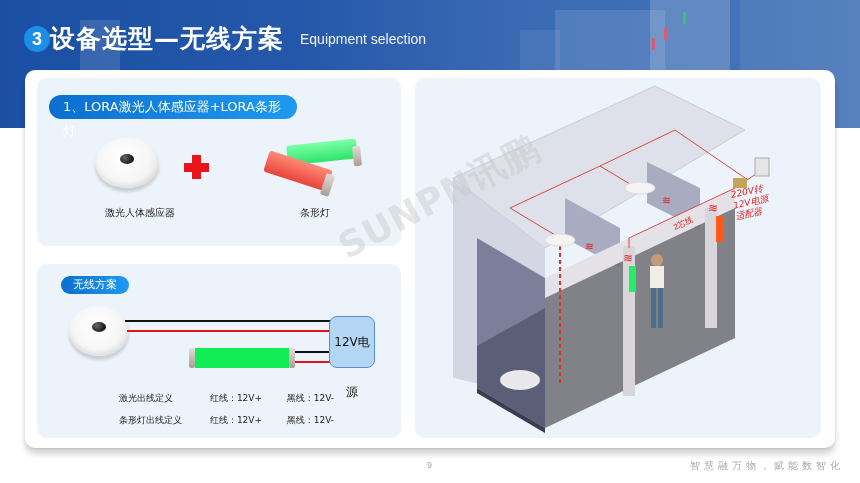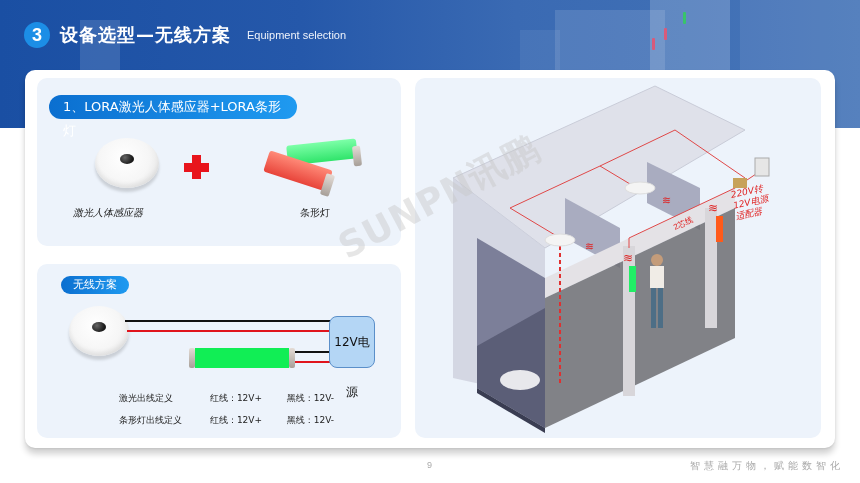--- a/index.html
+++ b/index.html
@@ -13,22 +13,22 @@
   }
   .hero .door { position: absolute; background: rgba(255,255,255,0.12); }
   .hero .pane { position: absolute; background: rgba(255,255,255,0.07); }
   .hero .ind { position: absolute; width: 3px; height: 12px; border-radius: 1px; }
 
   .title-row { position: absolute; left: 24px; top: 22px; display: flex; align-items: center; }
   .num-badge {
     width: 26px; height: 26px; border-radius: 50%; background: #1c8ee6; color: #fff;
     font-weight: bold; font-size: 18px; line-height: 26px; text-align: center;
   }
-  .title-cn { margin-left: 10px; color: #fff; font-size: 18px; font-weight: bold; letter-spacing: 1px; font-family: "DejaVu Sans", sans-serif; }
-  .title-en { margin-left: 16px; color: #eef3fb; font-size: 11px; }
+  .title-cn { color: #fff; font-size: 25px; font-weight: bold; letter-spacing: 1px; font-family: "DejaVu Sans", sans-serif; }
+  .title-en { margin-left: 16px; color: #eef3fb; font-size: 14px; }
 
   .card {
     position: absolute; left: 25px; top: 70px; width: 810px; height: 378px;
     background: #ffffff; border-radius: 10px;
     box-shadow: 0 6px 6px rgba(0,0,0,0.18), 0 1px 2px rgba(0,0,0,0.08);
   }
   .panel { position: absolute; background: #edf3fb; border-radius: 10px; }
   .p1 { left: 12px; top: 8px; width: 364px; height: 168px; }
   .p2 { left: 12px; top: 194px; width: 364px; height: 174px; }
   .p3 { left: 390px; top: 8px; width: 406px; height: 360px; }
@@ -96,21 +96,21 @@
 </div>
 
 <div class="card">
 
   <div class="panel p1">
     <div class="pill main">1、LORA激光人体感应器+LORA条形灯</div>
 
     <div class="disc" style="left:58px;top:60px;width:64px;height:50px;">
       <div class="lens" style="left:25px;top:16px;width:14px;height:10px;"></div>
     </div>
-    <div class="caption" style="left:36px;top:128px;font-style:italic;">激光人体感应器</div>
+    <div class="caption" style="left:68px;top:128px;">激光人体感应器</div>
 
     <div>
       <div class="plus-v" style="left:155px;top:77px;width:9px;height:24px;"></div>
       <div class="plus-h" style="left:147px;top:85px;width:25px;height:9px;"></div>
     </div>
 
     <div>
       <div class="bar" style="left:250px;top:64px;width:70px;height:20px;background:linear-gradient(180deg,#7dffa8,#2fe46a);transform:rotate(-6deg);"></div>
       <div class="cap" style="left:316px;top:68px;width:8px;height:20px;transform:rotate(-6deg);"></div>
       <div class="bar" style="left:228px;top:82px;width:66px;height:22px;background:linear-gradient(180deg,#ff8a78,#e8443a);transform:rotate(18deg);"></div>

